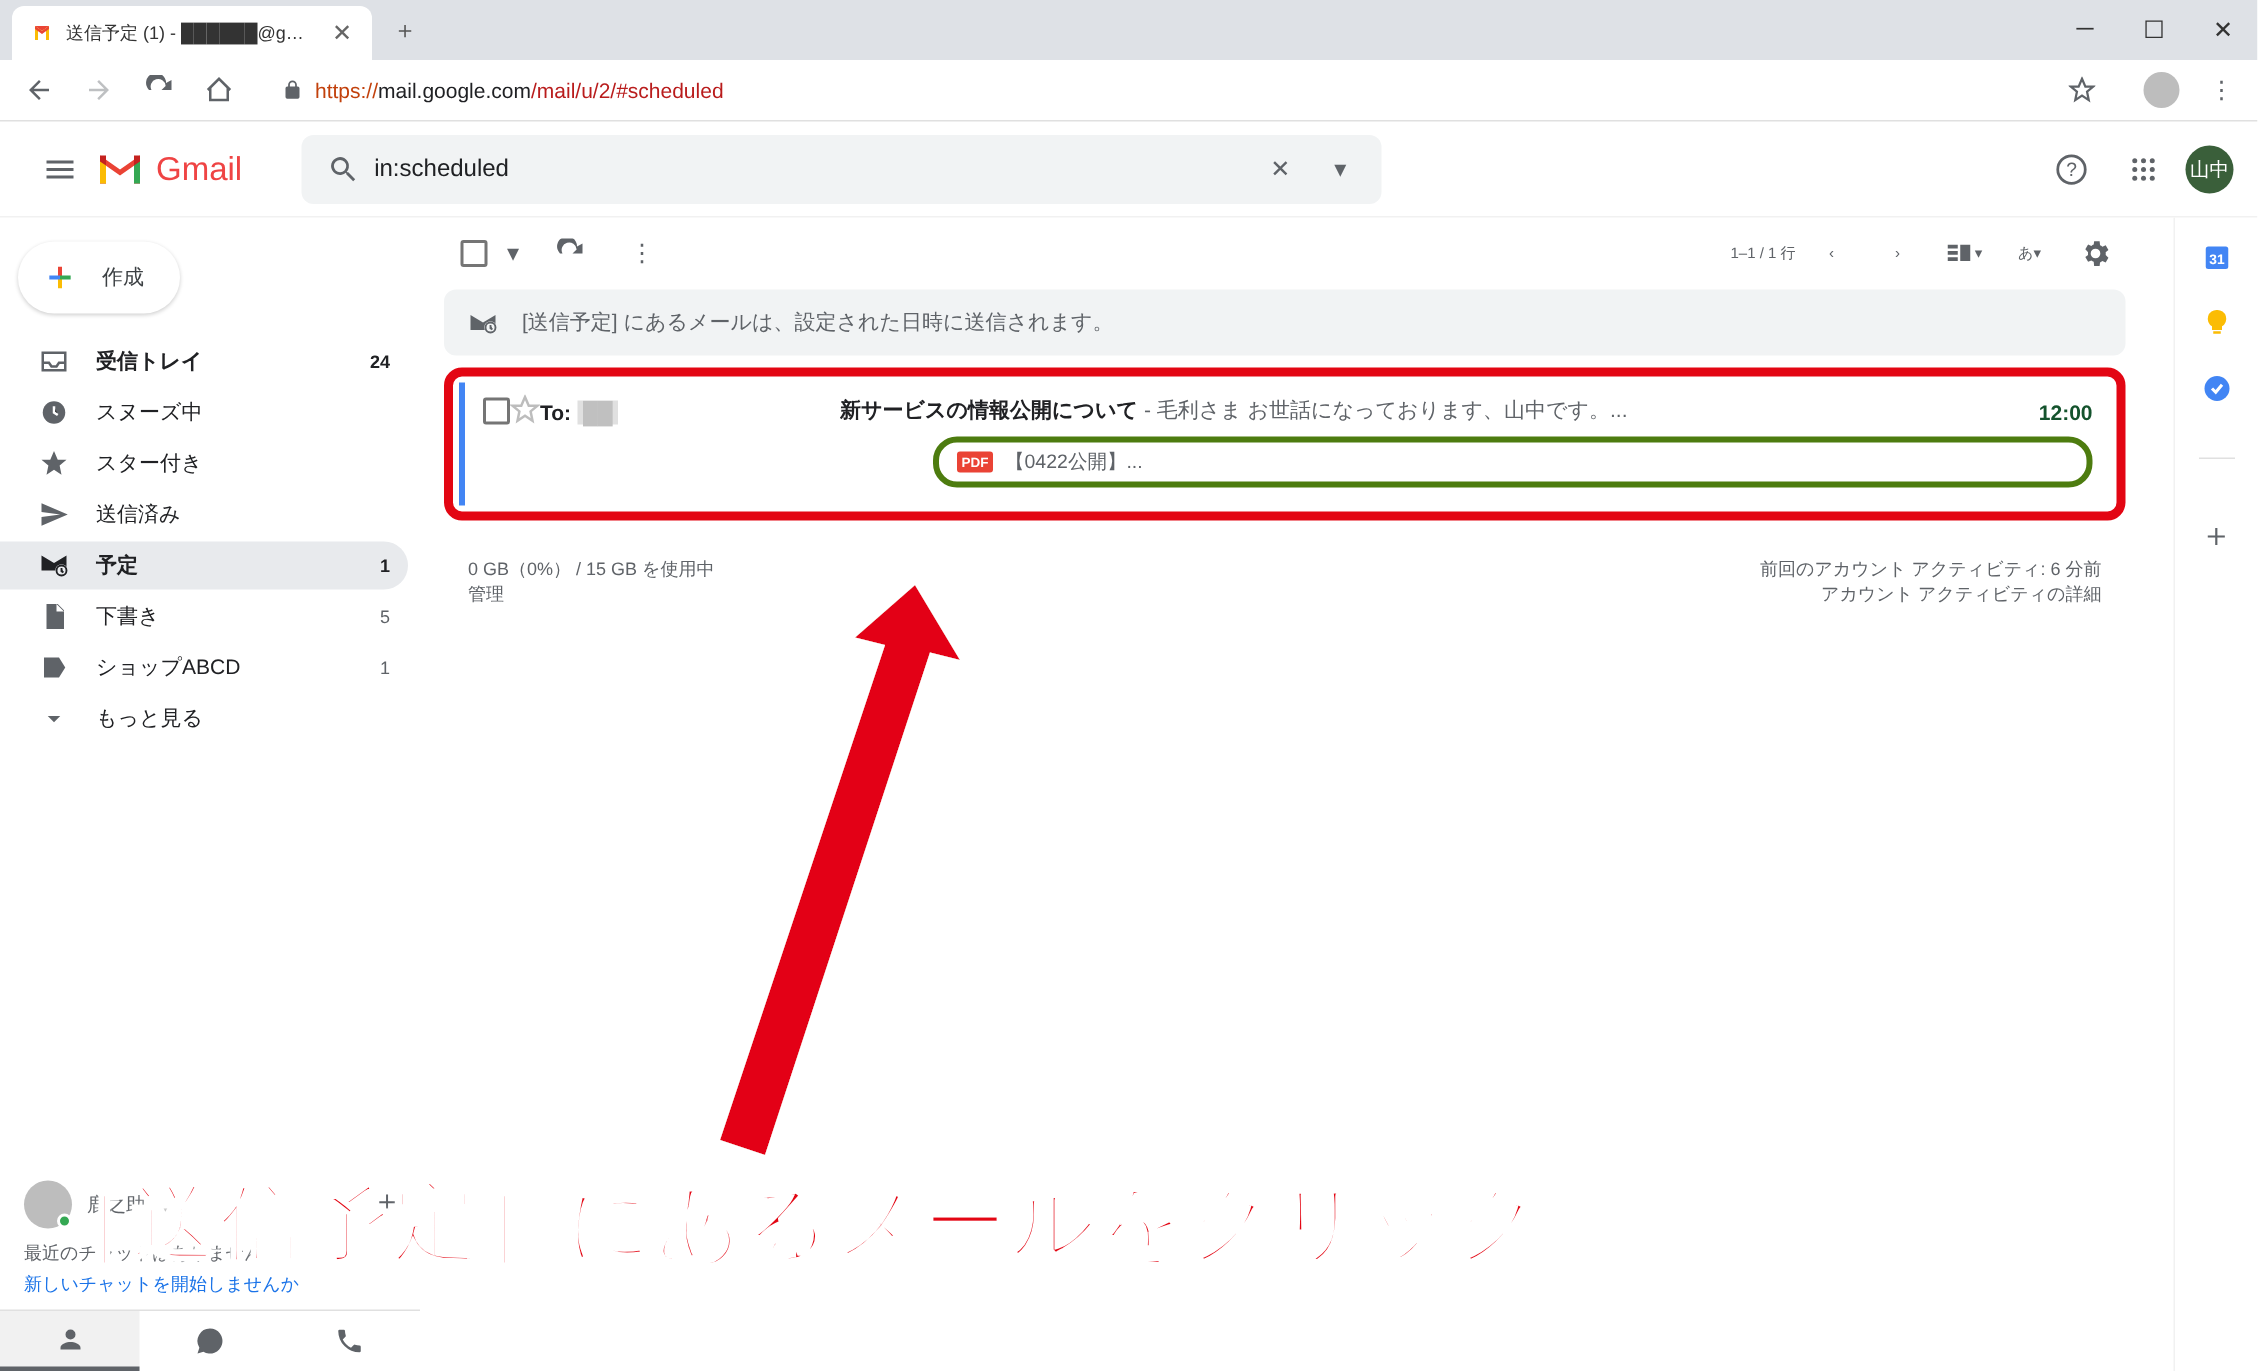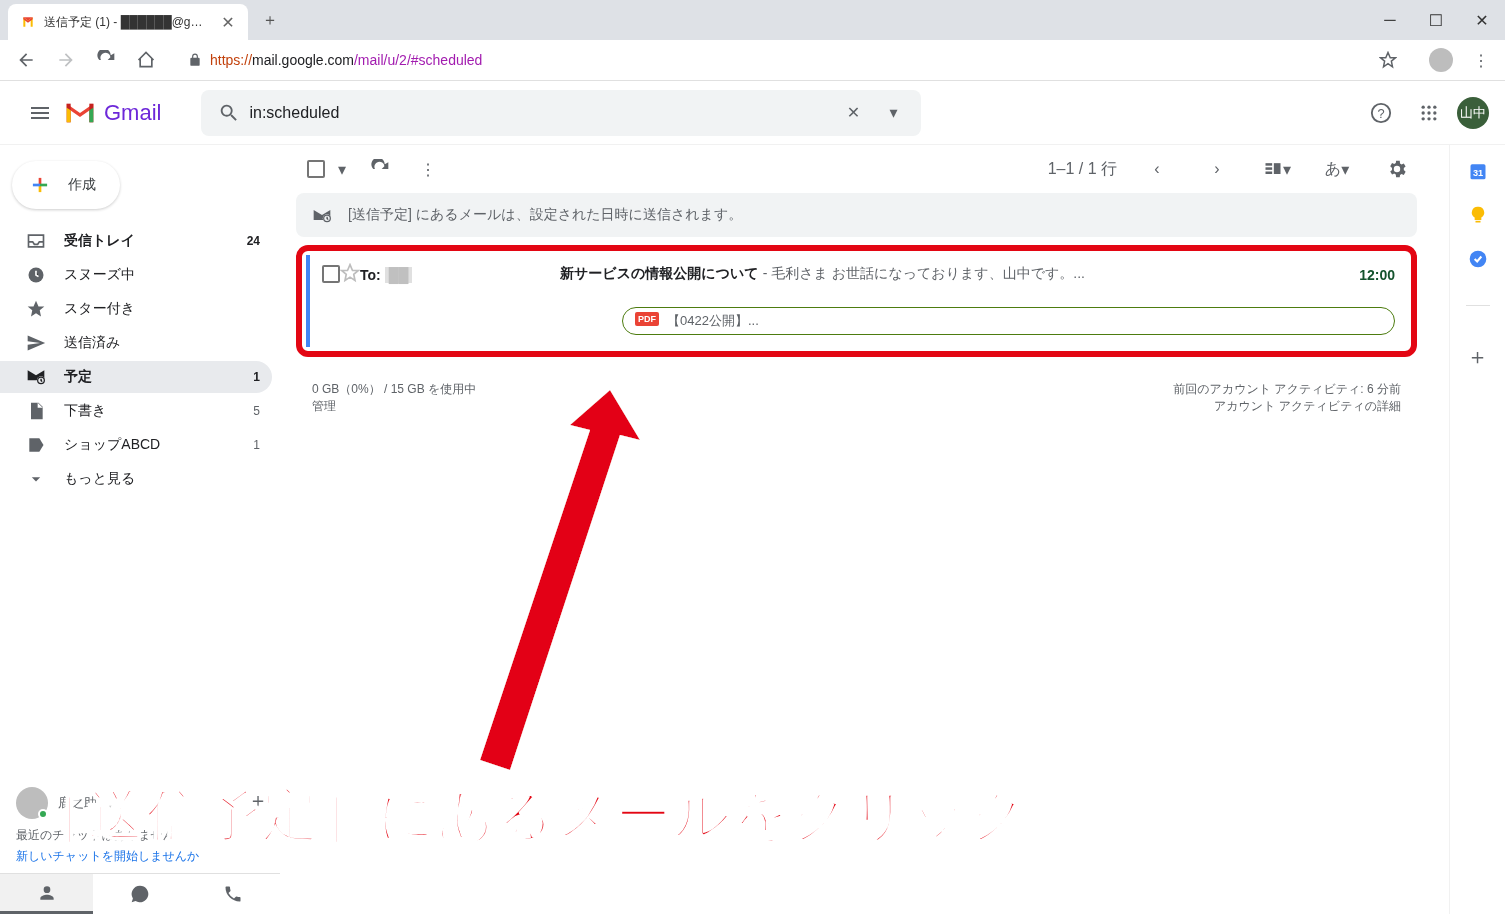--- a/index.html
+++ b/index.html
@@ -22,21 +22,21 @@
 .lock-icon { color: #5f6368; }
 .url-text { flex: 1; font-size: 14px; color: #888; }
 .star-btn { color: #5f6368; cursor: pointer; }
 .profile-dot { width: 24px; height: 24px; border-radius: 50%; background: #bdbdbd; margin: 0 8px; }
 .menu-dots { color: #5f6368; cursor: pointer; padding: 0 8px; }
 
 
 .gmail-header { display: flex; align-items: center; height: 64px; padding: 0 16px; border-bottom: 1px solid #f1f1f1; }
 .menu-burger { width: 48px; height: 48px; display: flex; align-items: center; justify-content: center; color: #5f6368; cursor: pointer; }
 .logo-area { display: flex; align-items: center; gap: 8px; margin-right: 40px; }
-.gmail-logo-text { font-size: 22px; color: #6d28d9; }
+.gmail-logo-text { font-size: 22px; color: #ef4444; }
 .search-bar { flex: 1; max-width: 720px; display: flex; align-items: center; background: #f1f3f4; border-radius: 8px; height: 46px; padding: 0 8px; }
 .search-icon { width: 40px; display: flex; justify-content: center; color: #5f6368; }
 .search-input { flex: 1; border: none; background: transparent; font-size: 16px; color: #202124; outline: none; }
 .search-clear { width: 40px; display: flex; justify-content: center; color: #5f6368; cursor: pointer; }
 .search-dropdown { width: 40px; display: flex; justify-content: center; color: #5f6368; cursor: pointer; }
 .header-right { margin-left: auto; display: flex; align-items: center; gap: 8px; }
 .header-icon { width: 40px; height: 40px; display: flex; align-items: center; justify-content: center; color: #5f6368; cursor: pointer; border-radius: 50%; }
 .avatar { width: 32px; height: 32px; border-radius: 50%; background: #3a5f3a; color: #fff; display: flex; align-items: center; justify-content: center; font-size: 13px; }
 
 
@@ -52,35 +52,35 @@
 .nav-icon { width: 20px; height: 20px; color: #5f6368; flex-shrink: 0; }
 .nav-item.active .nav-icon { color: #202124; }
 .nav-label { flex: 1; }
 .nav-count { font-size: 12px; color: #5f6368; }
 .nav-item.active .nav-count, .nav-item.bold .nav-count { color: #202124; }
 
 .content { flex: 1; display: flex; flex-direction: column; padding-right: 16px; }
 .toolbar { display: flex; align-items: center; height: 48px; padding: 0 16px; gap: 8px; }
 .toolbar .tb-btn { width: 40px; height: 40px; display: flex; align-items: center; justify-content: center; color: #5f6368; cursor: pointer; }
 .checkbox { width: 18px; height: 18px; border: 2px solid #757575; border-radius: 2px; }
-.toolbar-right { margin-left: auto; display: flex; align-items: center; gap: 20px; color: #5f6368; font-size: 16px; }
+.toolbar-right { margin-left: auto; display: flex; align-items: center; gap: 4px; color: #5f6368; font-size: 10px; }
 .toolbar-right .tb-btn { width: 40px; }
 
 .info-banner { display: flex; align-items: center; background: #f1f3f4; border-radius: 8px; padding: 12px 16px; margin: 0 16px 8px 16px; gap: 16px; color: #5f6368; font-size: 14px; }
 
 .email-row-wrap { margin: 0 16px; border: 6px solid #e30613; border-radius: 12px; padding: 4px; }
 .email-row { display: flex; flex-direction: column; border-left: 4px solid #4285f4; padding: 8px 12px; cursor: pointer; }
 .email-main { display: flex; align-items: flex-end; gap: 0; }
 .email-from { font-size: 14px; color: #202124; font-weight: bold; min-width: 200px; }
 .email-from-blur { color: #c0c0c0; background: #e0e0e0; padding: 0 4px; }
 .email-subject-area { flex: 1; font-size: 14px; display: flex; align-items: baseline; gap: 4px; overflow: hidden; }
 .email-subject { color: #202124; font-weight: bold; }
 .email-snippet { color: #5f6368; overflow: hidden; white-space: nowrap; }
 .email-time { color: #14532d; font-weight: bold; font-size: 14px; margin-left: 12px; }
-.email-attachment { display: inline-flex; align-items: flex-start; gap: 8px; border: 1px solid #4d7c0f; border-radius: 16px; padding: 4px 12px; margin: 24px 0 4px 300px; font-size: 13px; color: #5f6368; }
+.email-attachment { display: inline-flex; align-items: center; gap: 8px; border: 4px solid #4d7c0f; border-radius: 16px; padding: 4px 12px; margin: 8px 0 4px 300px; font-size: 13px; color: #5f6368; }
 .pdf-badge { background: #ea4335; color: #fff; font-size: 9px; font-weight: bold; padding: 2px 3px; border-radius: 2px; }
 
 .footer { display: flex; justify-content: space-between; padding: 24px 32px; font-size: 12px; color: #5f6368; }
 .footer-col { flex: 1; text-align: center; }
 .footer-col:first-child { text-align: left; }
 .footer-col:last-child { text-align: right; }
 .footer a { color: #5f6368; text-decoration: none; }
 
 .right-sidebar { width: 56px; border-left: 1px solid #f1f1f1; display: flex; flex-direction: column; align-items: center; padding-top: 16px; gap: 24px; }
 .rs-icon { width: 20px; height: 20px; cursor: pointer; }
@@ -140,21 +140,21 @@
       </div>
     <div class="nav-btn">
         <svg width="20" height="20" viewBox="0 0 24 24">
           <path fill="none" stroke="currentColor" stroke-width="2" d="M3 12l9-9 9 9M5 10v10h14V10"></path>
         </svg>
       </div>
     <div class="url-bar">
       <svg class="lock-icon" width="14" height="14" viewBox="0 0 24 24">
           <path fill="currentColor" d="M18 8h-1V6a5 5 0 00-10 0v2H6a2 2 0 00-2 2v10a2 2 0 002 2h12a2 2 0 002-2V10a2 2 0 00-2-2zM9 6a3 3 0 016 0v2H9z"></path>
         </svg>
-      <span class="url-text"><span style="color:#c2410c">https://</span><span style="color:#202124">mail.google.com</span><span style="color:#a21caf">/mail/u/2/#scheduled</span></span>
+      <span class="url-text"><span style="color:#c2410c">https://</span><span style="color:#202124">mail.google.com</span><span style="color:#b91c1c">/mail/u/2/#scheduled</span></span>
       <svg class="star-btn" width="18" height="18" viewBox="0 0 24 24">
           <path fill="none" stroke="currentColor" stroke-width="2" d="M12 2l3 7h7l-5.5 4.5L18 21l-6-4-6 4 1.5-7.5L2 9h7z"></path>
         </svg>
     </div>
     <div class="profile-dot"></div>
     <div class="menu-dots">⋮</div>
   </div>
 </div>
 
 <div class="gmail-header">

